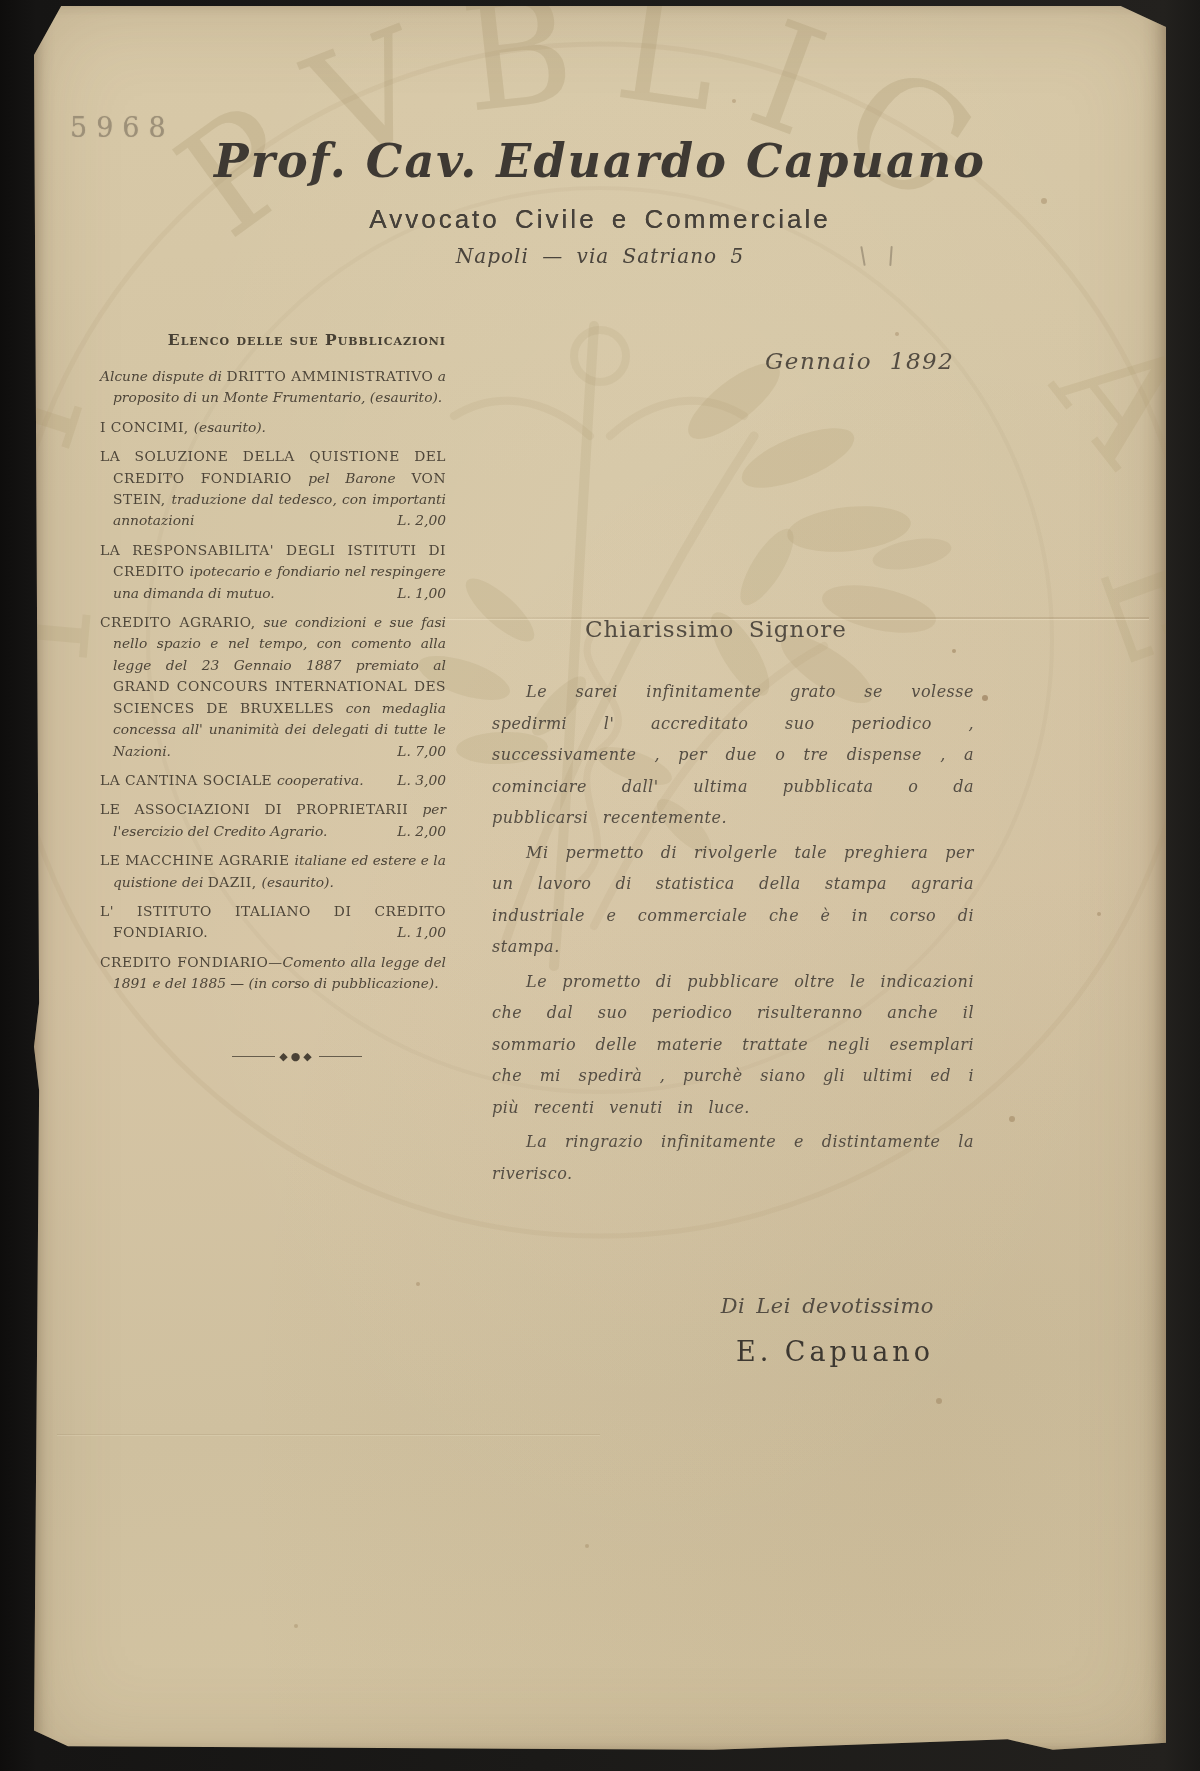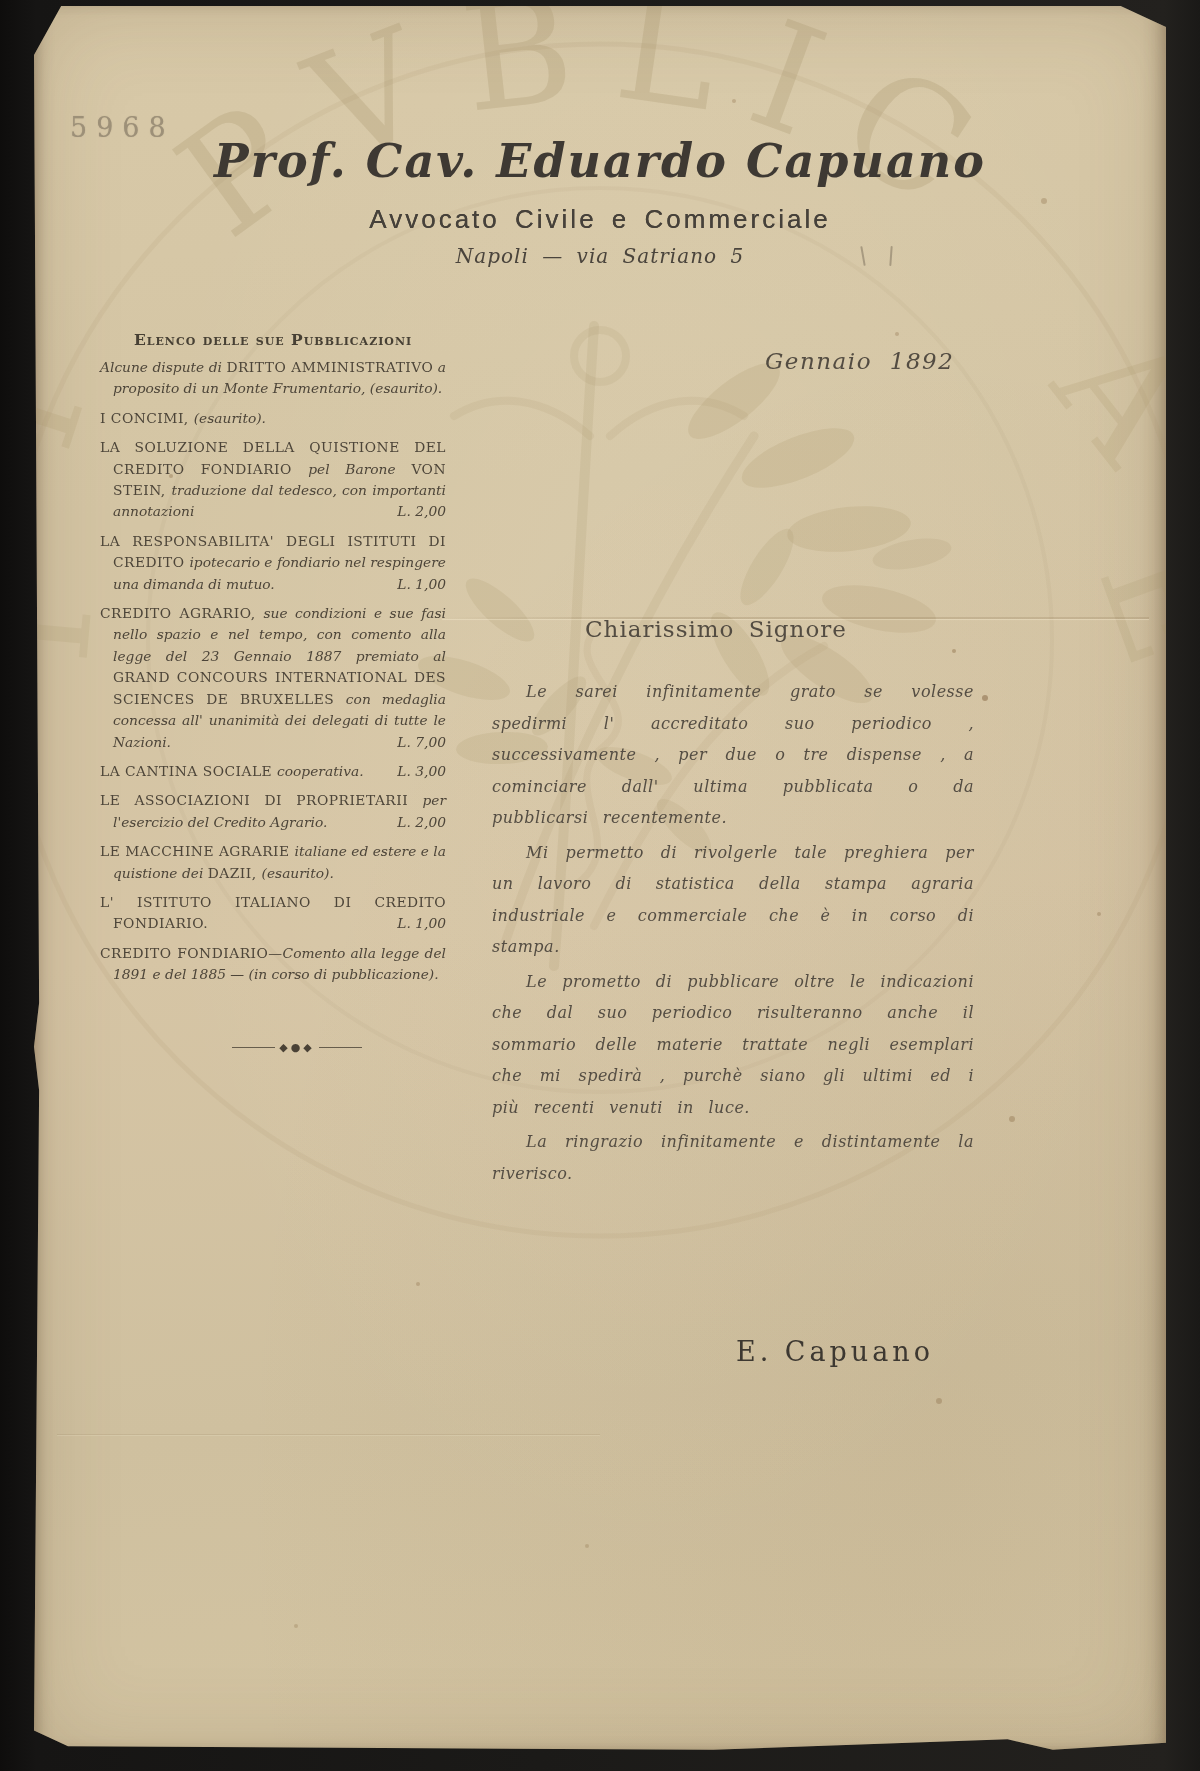--- a/index.html
+++ b/index.html
@@ -72,22 +72,22 @@
     letter-spacing:3px;word-spacing:5px;color:#46413a;
     text-shadow:0 0 .6px #46413a;
   }
   .header .address{
     margin-top:9px;font-style:italic;font-size:20px;
     letter-spacing:1px;word-spacing:6px;color:#4a443c;
   }
   
   .pubs{position:absolute;left:66px;top:324px;width:346px;}
   .pubs-heading{
-    text-align:center;font-variant:small-caps;font-weight:bold;
-    font-size:15.5px;letter-spacing:1px;color:#474034;margin-bottom:8px;
+    text-align:right;font-variant:small-caps;font-weight:bold;
+    font-size:15.5px;letter-spacing:1px;color:#474034;margin-bottom:17px;
   }
   .pubs-list{font-size:13.8px;line-height:21.4px;text-align:justify;color:#4d4539;}
   .pub-item{padding-left:13px;text-indent:-13px;margin-top:8px;}
   .pub-item::after{content:"";display:block;clear:both;}
   .pub-item .seg-it{font-style:italic;}
   .pub-item .seg-rm{font-style:normal;letter-spacing:.5px;}
   .pub-item .price{float:right;font-style:italic;padding-left:6px;text-indent:0;}
   .ornament{display:flex;align-items:center;width:130px;margin:56px 0 0 132px;color:#4a4236;}
   .orn-line{flex:1;height:1px;background:#4a4236;opacity:.8;}
   .orn-glyphs{font-size:11px;letter-spacing:3px;padding:0 4px;line-height:1;}
@@ -198,16 +198,17 @@
     </section>
 
     <div class="date">Gennaio 1892</div>
     <div class="salutation">Chiarissimo Signore</div>
     <div class="letter-body">
         <p>Le sarei infinitamente grato se volesse spedirmi l' accreditato suo periodico , successivamente , per due o tre dispense , a cominciare dall' ultima pubblicata o da pubblicarsi recentemente.</p>
         <p>Mi permetto di rivolgerle tale preghiera per un lavoro di statistica della stampa agraria industriale e commerciale che è in corso di stampa.</p>
         <p>Le prometto di pubblicare oltre le indicazioni che dal suo periodico risulteranno anche il sommario delle materie trattate negli esemplari che mi spedirà , purchè siano gli ultimi ed i più recenti venuti in luce.</p>
         <p>La ringrazio infinitamente e distintamente la riverisco.</p>
       </div>
+    <div class="closing">Di Lei devotissimo</div>
     <div class="signature">E. Capuano</div>
 
   </div>
 </div>
 
 </body></html>

